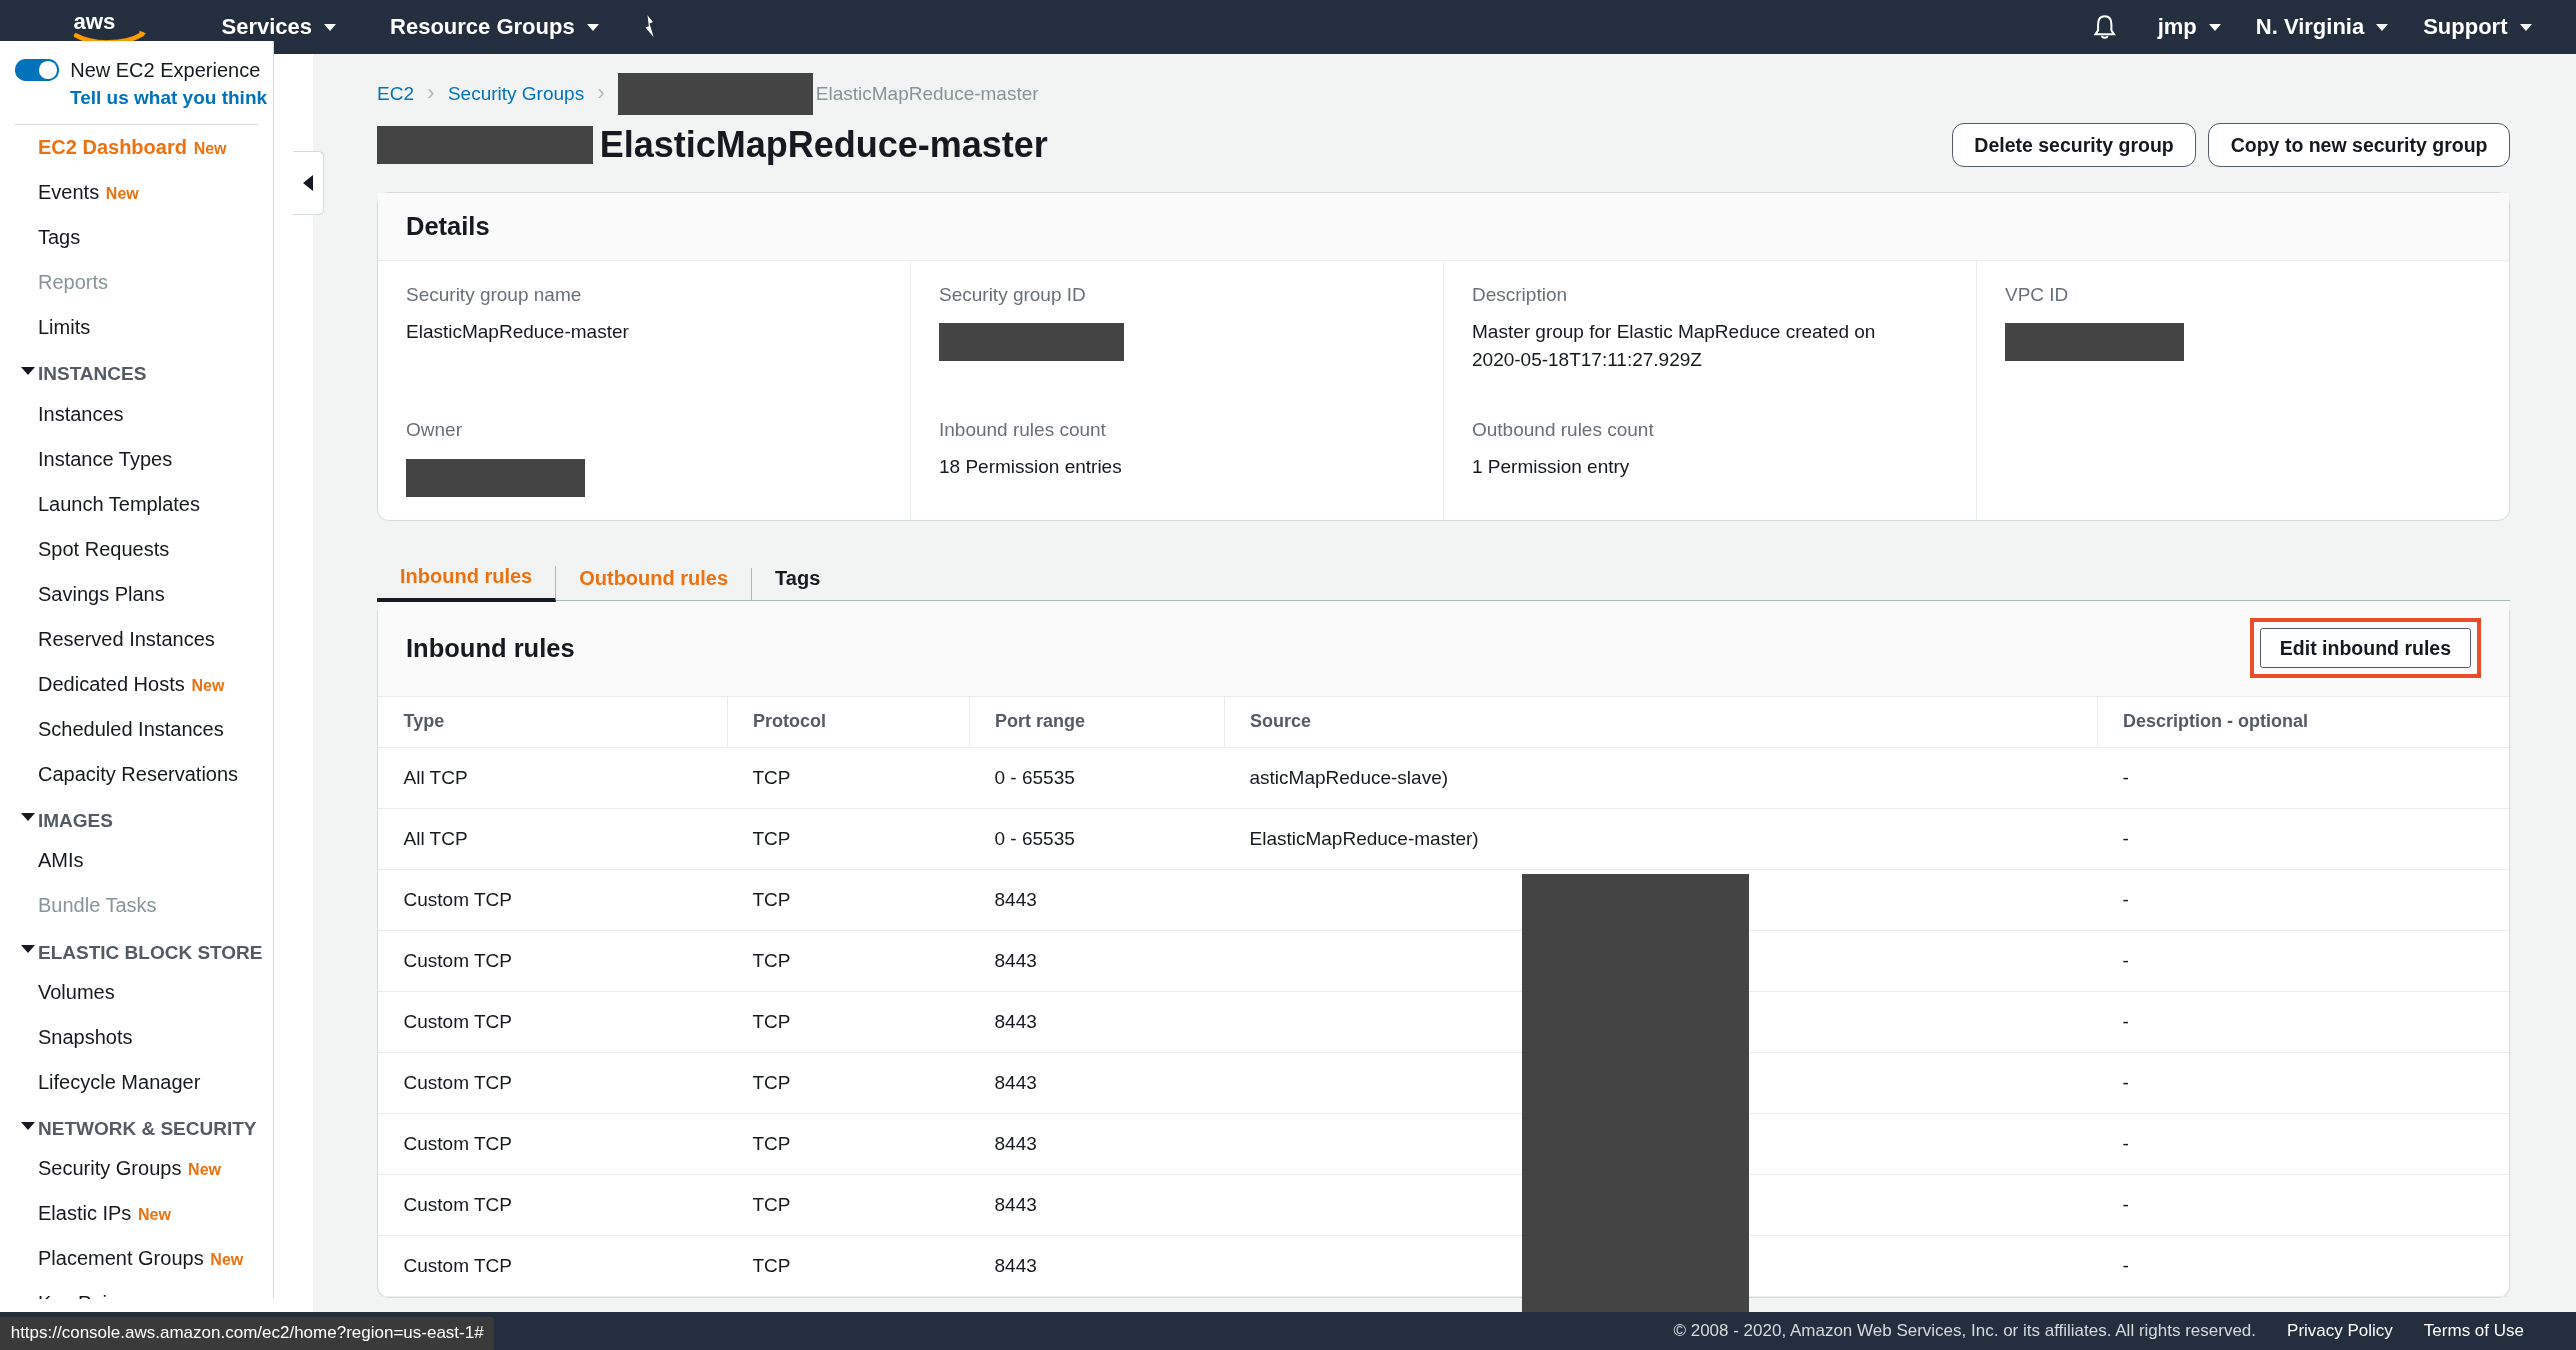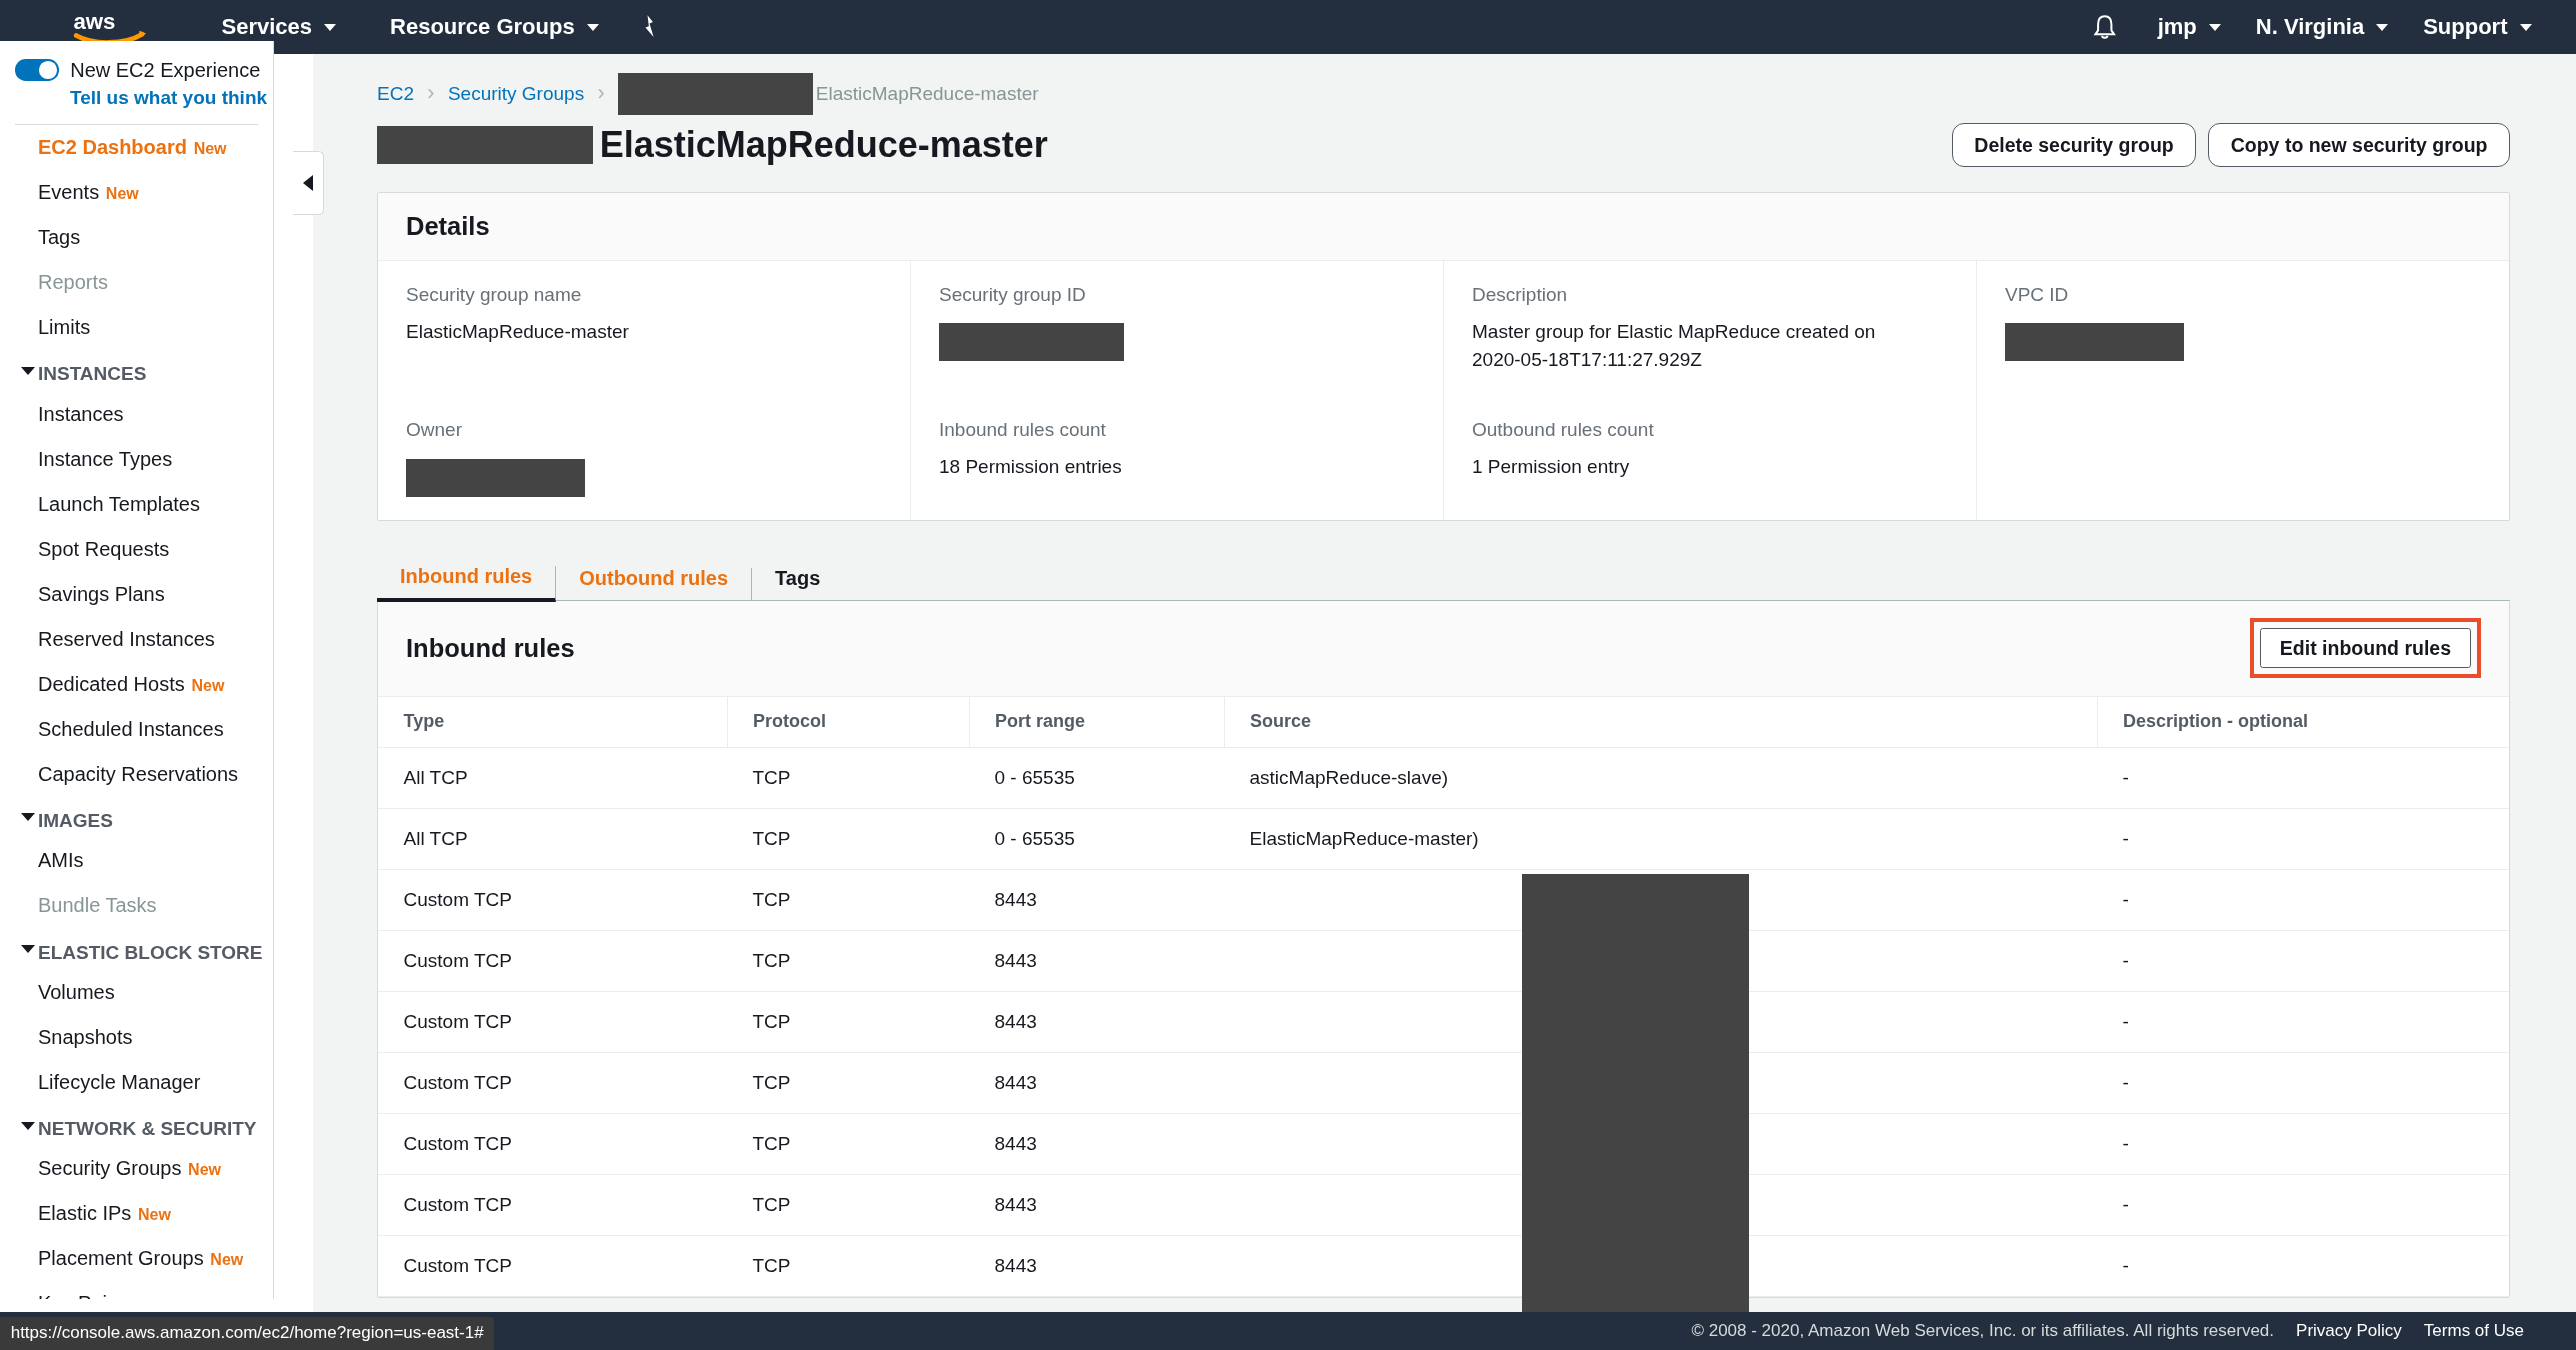--- a/index.html
+++ b/index.html
@@ -115,21 +115,21 @@
   }
   #header-actions { margin-left: auto; display: flex; gap: 12px; }
   .btn {
     background: #ffffff; border: 1.3px solid #545b64; border-radius: 12px;
     color: #16191f; font-size: 19.5px; font-weight: bold;
     padding: 0 21.5px; height: 44px; line-height: 42px; cursor: pointer;
     white-space: nowrap;
   }
 
   .card {
-    background: #ffffff; border: 1.3px solid #d5dbdb; border-radius: 2px;
+    background: #ffffff; border: 1.3px solid #d5dbdb; border-radius: 12px;
     margin: 0 66px 0 64px;
   }
   .card-head {
     background: #fafafa; border-bottom: 1.3px solid #eaeded;
     padding: 19px 28px; font-size: 25.5px; font-weight: bold; color: #16191f;
   }
   #details-card { margin-top: 14.8px; }
   .detail-grid { display: flex; padding: 0; }
   .detail-col { flex: 1; padding: 23px 28px 23px 28px; border-left: 1.3px solid #eaeded; }
   .detail-col:first-child { border-left: none; }
@@ -192,21 +192,21 @@
     display: flex; align-items: center;
   }
   #footer-left { display: flex; align-items: center; margin-left: 72px; gap: 39px; }
   .footer-lang { display: flex; align-items: center; gap: 10.7px; color: #ffffff; font-size: 17.5px; }
   .globe {
     width: 20px; height: 20px; border-radius: 50%;
     border: 2px solid #ffffff; flex: none;
   }
   #footer-right {
     margin-left: auto; display: flex; align-items: center;
-    gap: 22px; padding-right: 52px; font-size: 17px;
+    gap: 31px; padding-right: 52px; font-size: 17px;
   }
   #copyright { color: #d5dbdb; }
   .footer-link { color: #ffffff; cursor: pointer; }
   #status-bar {
     position: absolute; left: 0; bottom: 0;
     background: #3a3a3a; color: #ffffff; font-size: 17px;
     padding: 6px 10.7px 7.4px 10.7px; border-radius: 0 4px 0 0;
     white-space: nowrap; z-index: 50;
   }
 </style>

